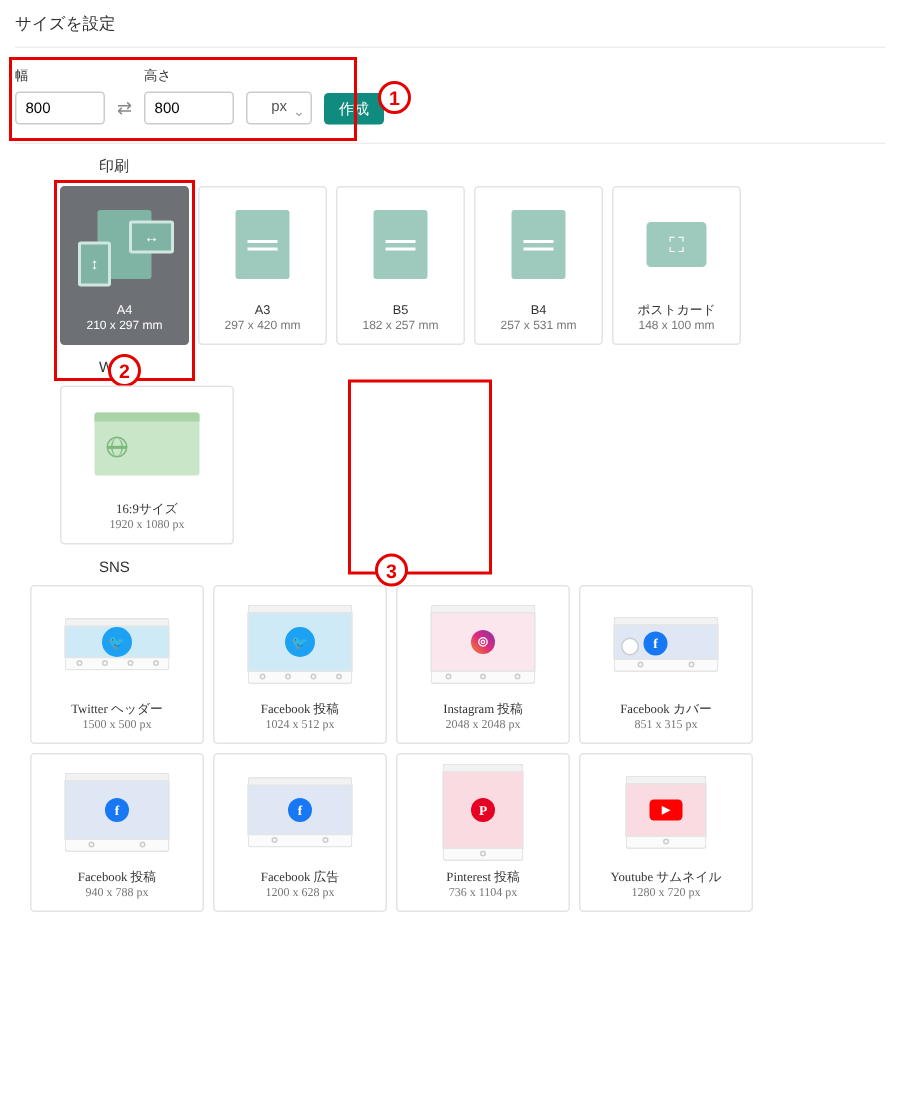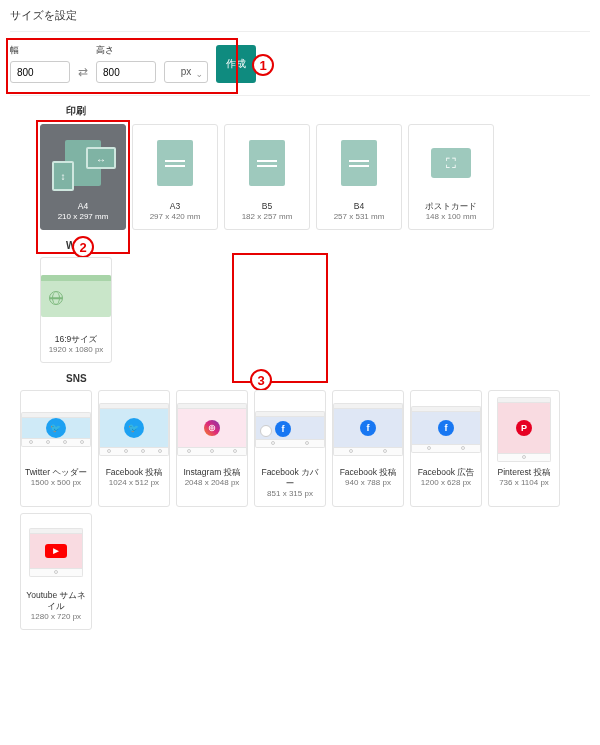--- a/index.html
+++ b/index.html
@@ -8,30 +8,30 @@
   .title { font-size: 11px; font-weight: normal; padding: 2px 0 6px; }
   .divider { border: none; border-top: 1px solid #eee; margin: 2px 0 8px; }
   
   .custom-row { display: flex; align-items: flex-end; gap: 8px; position: relative; padding: 4px 0 10px; }
   .field { display: flex; flex-direction: column; }
   .field-label { font-size: 9px; margin-bottom: 4px; }
   .num-input { width: 60px; height: 22px; border: 1px solid #ccc; border-radius: 3px; padding: 0 6px; font-size: 10px; }
   .swap { font-size: 12px; color: #888; padding-bottom: 4px; }
   .unit-select { width: 44px; height: 22px; border: 1px solid #ccc; border-radius: 3px; font-size: 10px; text-align: center; line-height: 20px; color:#555; background:#fff; position:relative;}
   .unit-select::after{content:"⌄"; position:absolute; right:4px; top:2px; font-size:9px;color:#999;}
-  .create-btn { height: 38px; padding: 0 10px; background: #0f8b7f; color: #fff; border: none; border-radius: 3px; font-size: 10px; cursor: pointer; }
+  .create-btn { height: 21px; padding: 0 10px; background: #0f8b7f; color: #fff; border: none; border-radius: 3px; font-size: 10px; cursor: pointer; }
 
   .annot-box { position: absolute; border: 2px solid #e60000; pointer-events: none; }
   .annot-num { position: absolute; width: 22px; height: 22px; border: 2px solid #e60000; border-radius: 50%; color: #e60000; font-weight: bold; font-size: 13px; display: flex; align-items: center; justify-content: center; background: #fff; }
 
-  .section-label { font-weight: bold; font-size: 10px; margin: 8px 0 6px 30px; padding-left: 26px; }
+  .section-label { font-weight: normal; font-size: 10px; margin: 8px 0 6px 30px; padding-left: 26px; }
   
   .card-row { display: flex; gap: 6px; flex-wrap: wrap; padding-left: 30px; position: relative; margin-bottom: 10px;}
   .card { width: 86px; border: 1px solid #e3e3e3; border-radius: 3px; background: #fff; display: flex; flex-direction: column; align-items: center; padding: 8px 4px 8px; cursor: pointer; }
-  .card.wide { width: 72px; }
+  .card.wide { width: 116px; font-family: Liberation Serif, serif; }
   .card.sel { background: #6d7176; border-color:#6d7176;}
   .card.sel .card-name, .card.sel .card-dim { color: #fff; }
   .thumb { width: 70px; height: 60px; display: flex; align-items: center; justify-content: center; margin-bottom: 8px; position: relative;}
   .card-name { font-size: 8.5px; text-align: center; line-height: 1.3; }
   .card-dim { font-size: 8px; color: #777; text-align: center; }
 
   
   .doc { width: 36px; height: 46px; background: #9ec9bd; border-radius: 2px; position: relative; }
   .doc.dk { background:#7fb3a4;}
   .doc-lines { position:absolute; left:8px; right:8px; top:20px; height:2px; background:#fff; box-shadow:0 5px 0 #fff;}

